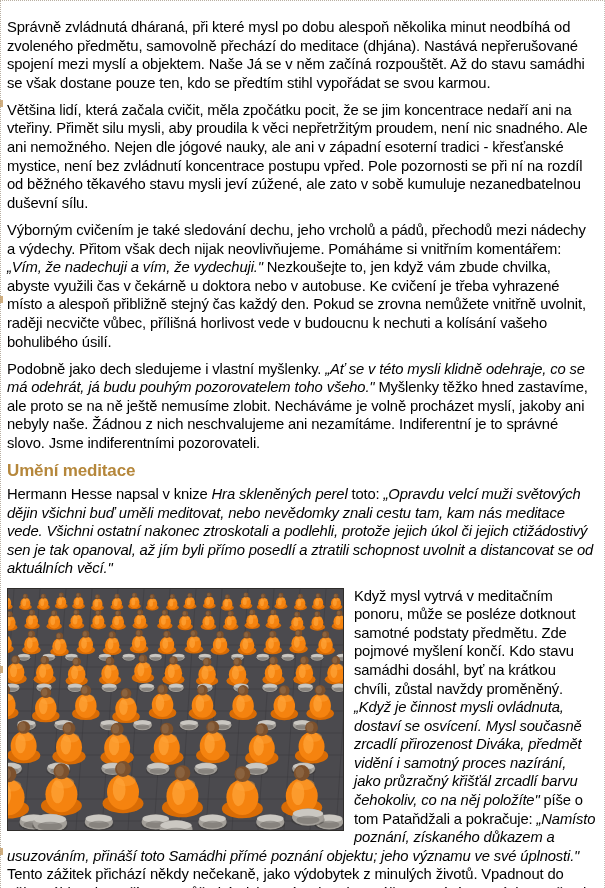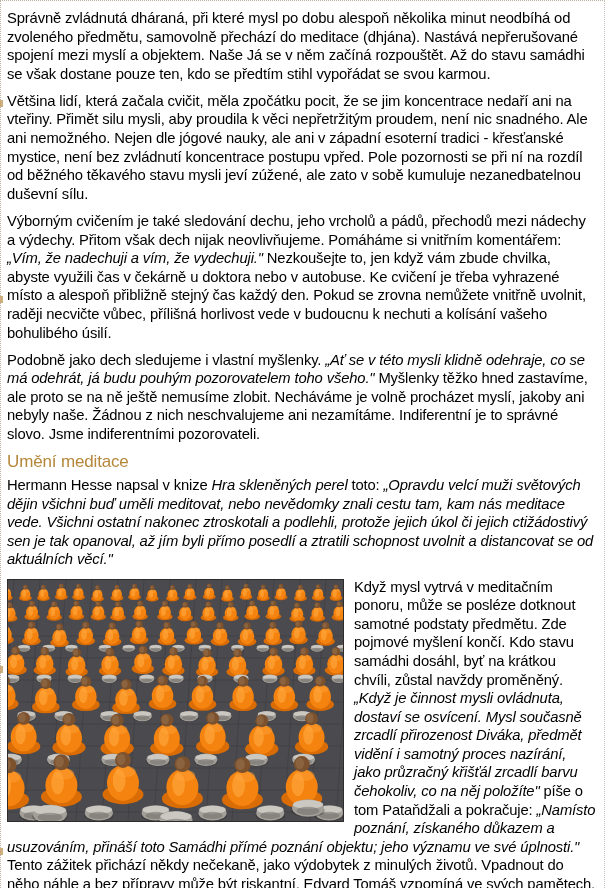--- a/index.html
+++ b/index.html
@@ -4,36 +4,36 @@
 <style>
   html,body{margin:0;padding:0;background:#ffffff;}
   body{width:605px;height:888px;overflow:hidden;position:relative;}
   .page{
     box-sizing:border-box;
     width:605px;height:888px;
     overflow:hidden;
     border-top:1px dotted #b9b0a2;
     border-left:1px dotted #b9b0a2;
     border-right:1px dotted #c6c1b9;
-    padding:8px 8px 0 6px;
+    padding:17px 8px 0 6px;
     position:relative;
     background:#ffffff;
   }
   .article{
     font-family:"Liberation Sans","DejaVu Sans",sans-serif;
     font-size:14.8px;
     line-height:18.6px;
     letter-spacing:-0.15px;
     color:#000;
   }
   .article p{margin:0 0 8.5px 0;}
   .article i{}
   h2.section-heading{
     font-family:"Liberation Sans","DejaVu Sans",sans-serif;
-    font-weight:normal;
+    font-weight:bold;
     font-size:17px;
     line-height:20px;
     margin:3px 0 4px 0;
   }
   .img-wrap{
     float:left;
     width:337px;height:243px;
     margin:1px 10px 4px 0;
     box-sizing:border-box;
     border:1px solid #2e2c2a;

